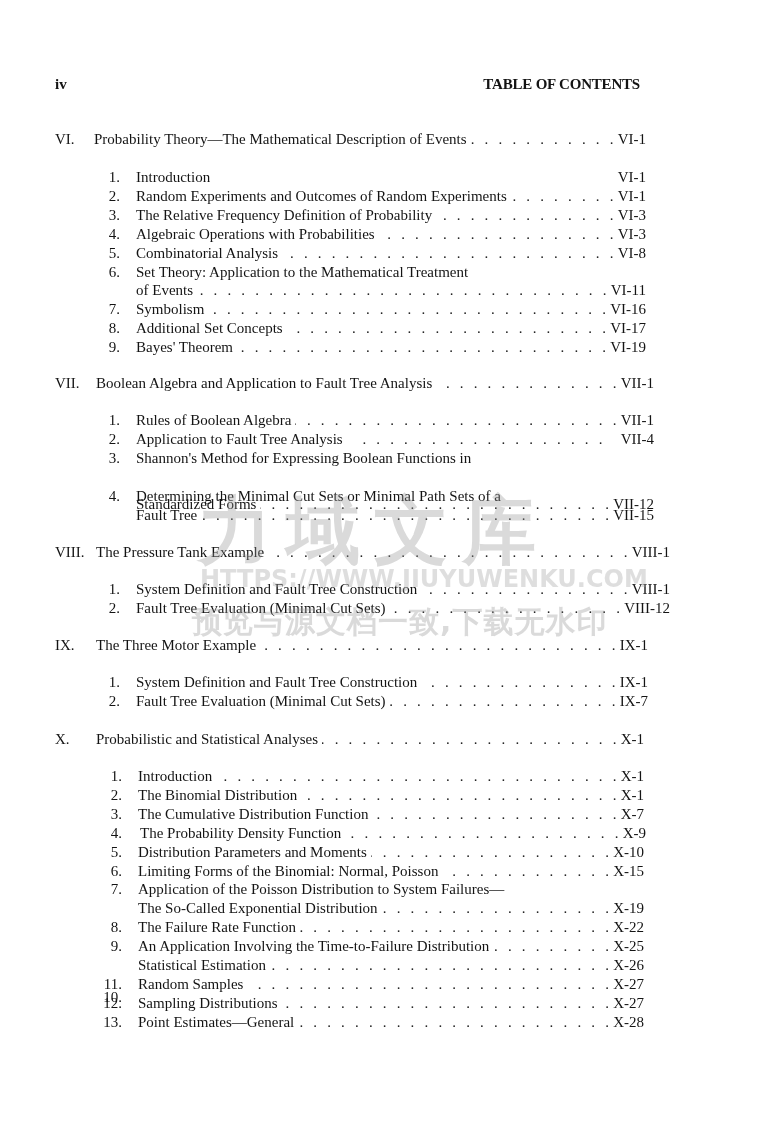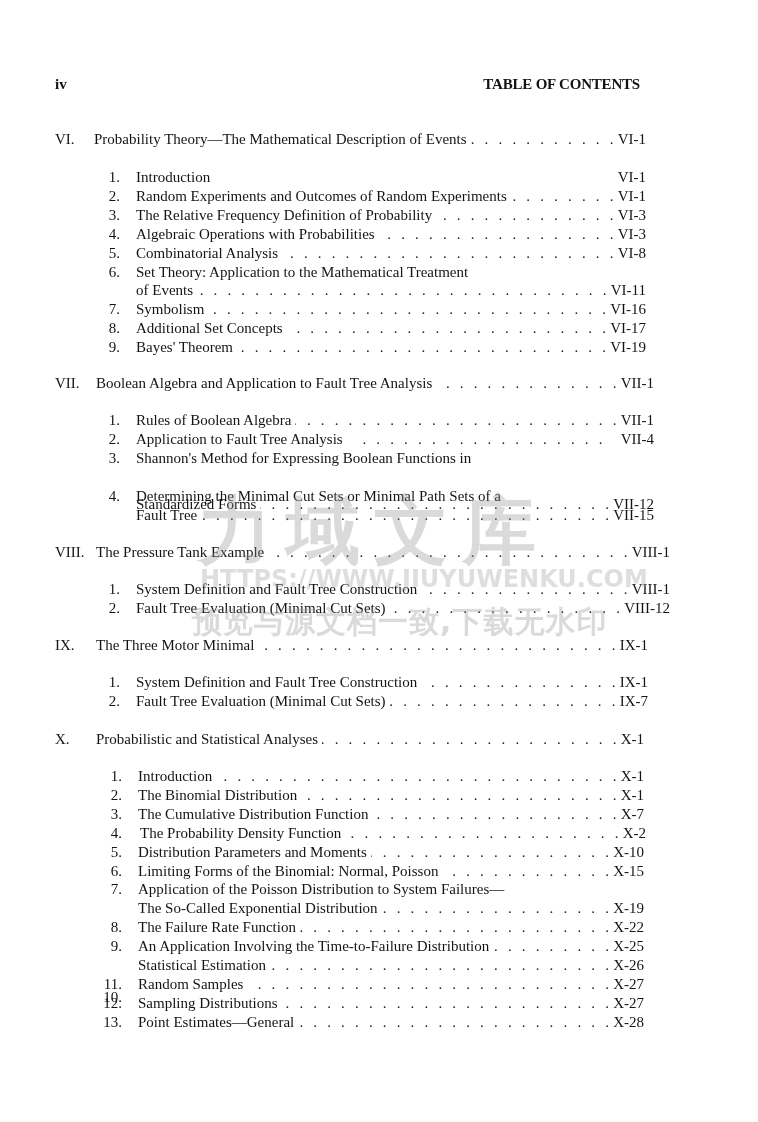--- a/index.html
+++ b/index.html
@@ -273,21 +273,21 @@
       <span class="sec-num" style="left: 98px;">2.</span>
       <div class="entry" style="left: 136px; width: 534px;">
         <span class="text">Fault Tree Evaluation (Minimal Cut Sets)</span>
         <span class="dots">. . . . . . . . . . . . . . . . . . . . . . . . . . . . . . . . . . . . . . . . . . . . . . . . . . . . . . . . . . . . . . .</span>
         <span class="pg">VIII-12</span>
       </div>
     </div>
     <div class="line" style="top: 636px; left: 0px; width: 656px;">
       <span class="chap-num">IX.</span>
       <div class="entry" style="left: 96px; width: 552px;">
-        <span class="text">The Three Motor Minimal</span>
+        <span class="text">The Three Motor Example</span>
         <span class="dots">. . . . . . . . . . . . . . . . . . . . . . . . . . . . . . . . . . . . . . . . . . . . . . . . . . . . . . . . . . . . . . .</span>
         <span class="pg">IX-1</span>
       </div>
     </div>
     <div class="line" style="top: 673px; left: 0px; width: 758px;">
       <span class="sec-num" style="left: 98px;">1.</span>
       <div class="entry" style="left: 136px; width: 512px;">
         <span class="text">System Definition and Fault Tree Construction</span>
         <span class="dots">. . . . . . . . . . . . . . . . . . . . . . . . . . . . . . . . . . . . . . . . . . . . . . . . . . . . . . . . . . . . . . .</span>
         <span class="pg">IX-1</span>
@@ -331,21 +331,21 @@
         <span class="text">The Cumulative Distribution Function</span>
         <span class="dots">. . . . . . . . . . . . . . . . . . . . . . . . . . . . . . . . . . . . . . . . . . . . . . . . . . . . . . . . . . . . . . .</span>
         <span class="pg">X-7</span>
       </div>
     </div>
     <div class="line" style="top: 823.7px; left: 0px; width: 758px;">
       <span class="sec-num" style="left: 100px;">4.</span>
       <div class="entry" style="left: 140px; width: 506px;">
         <span class="text">The Probability Density Function</span>
         <span class="dots">. . . . . . . . . . . . . . . . . . . . . . . . . . . . . . . . . . . . . . . . . . . . . . . . . . . . . . . . . . . . . . .</span>
-        <span class="pg">X-2</span>
+        <span class="pg">X-9</span>
       </div>
     </div>
     <div class="line" style="top: 842.6px; left: 0px; width: 758px;">
       <span class="sec-num" style="left: 100px;">5.</span>
       <div class="entry" style="left: 138px; width: 506px;">
         <span class="text">Distribution Parameters and Moments</span>
         <span class="dots">. . . . . . . . . . . . . . . . . . . . . . . . . . . . . . . . . . . . . . . . . . . . . . . . . . . . . . . . . . . . . . .</span>
         <span class="pg">X-10</span>
       </div>
     </div>

